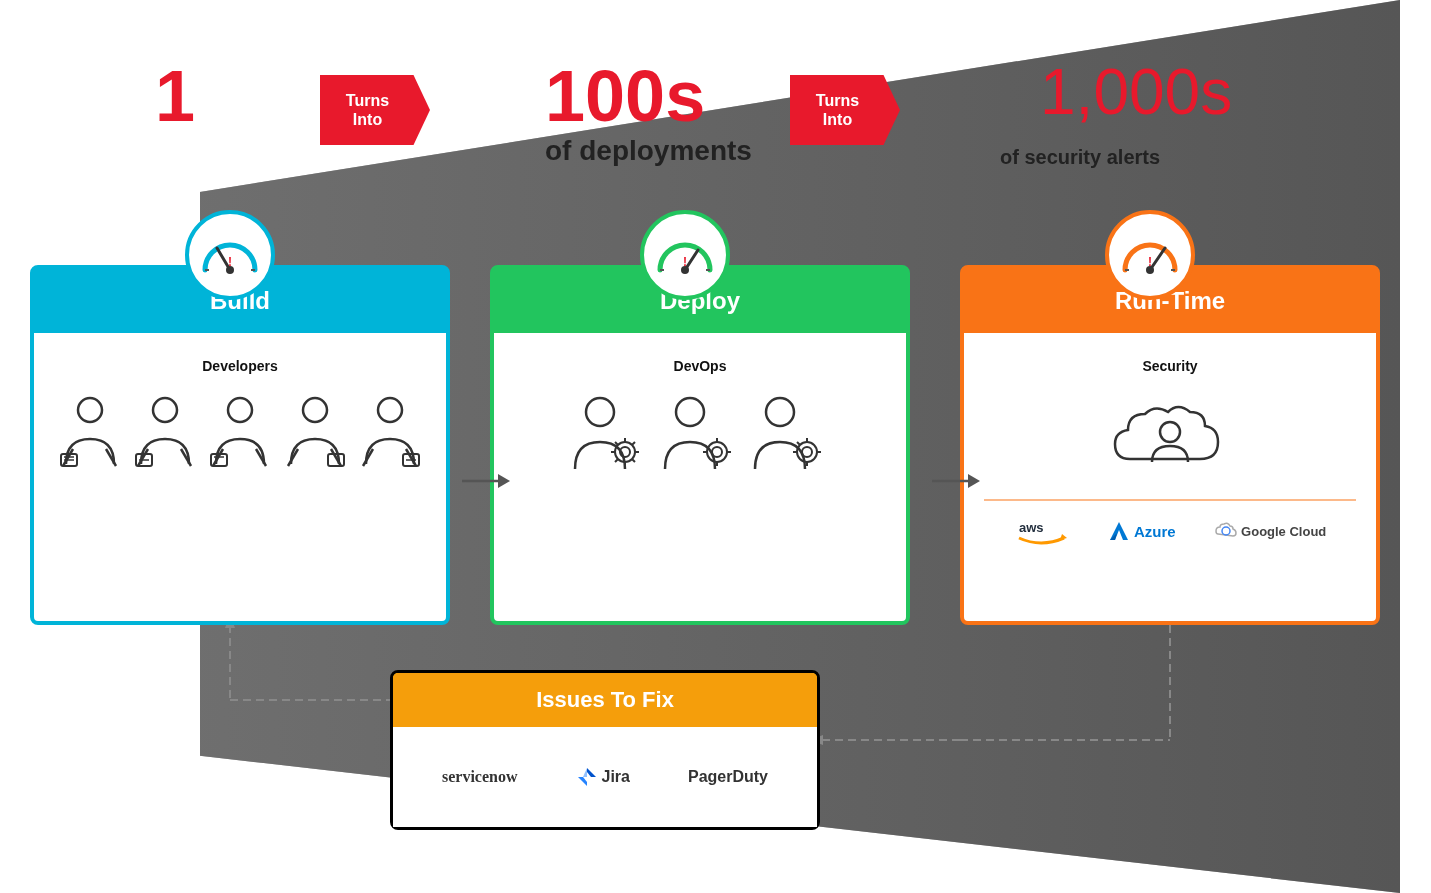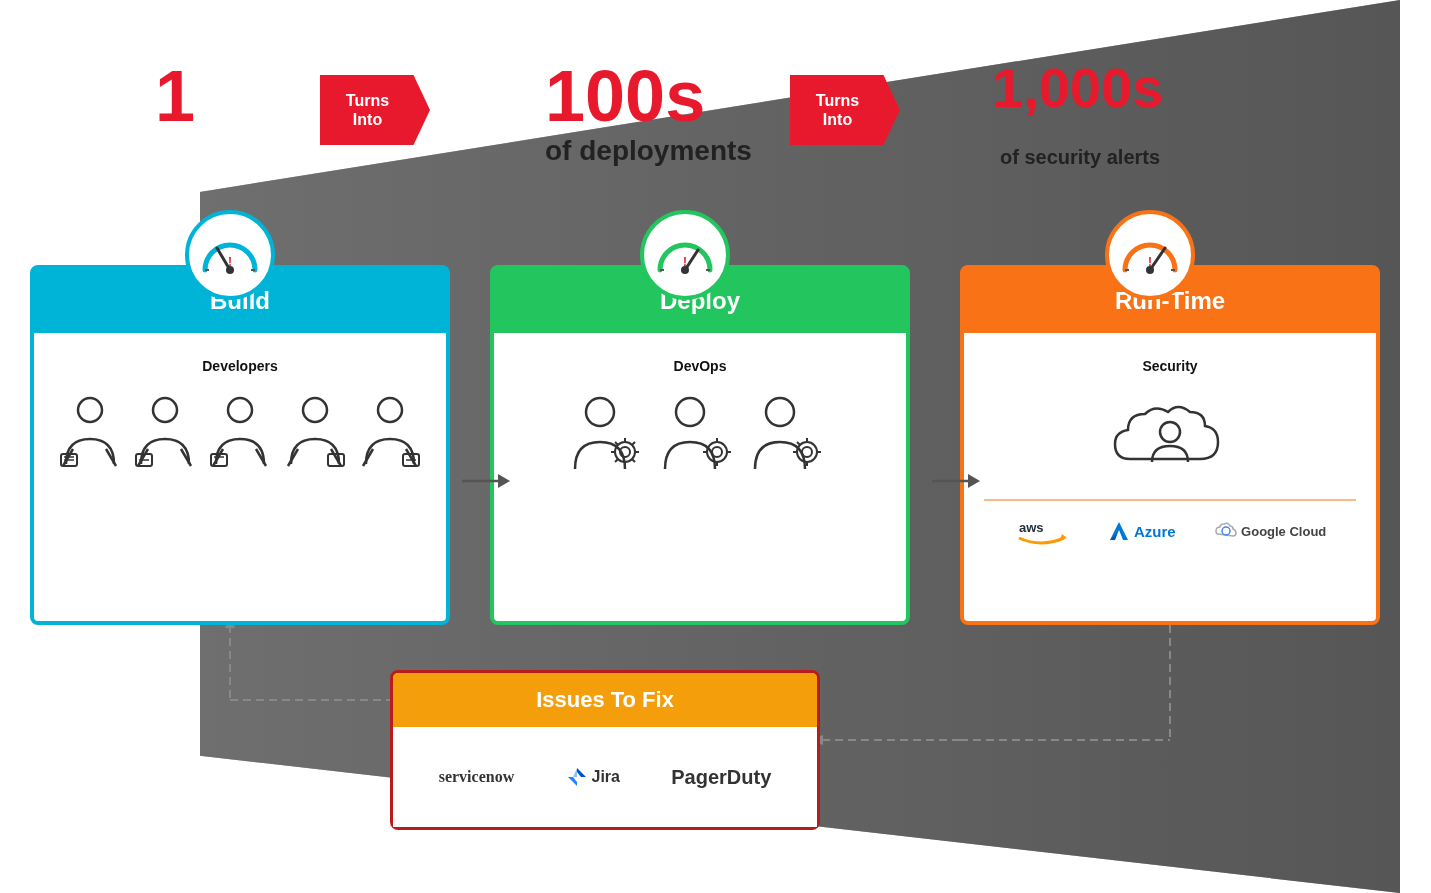--- a/index.html
+++ b/index.html
@@ -44,24 +44,24 @@
       left: 545px;
       top: 55px;
       font-size: 72px;
       font-weight: 900;
       color: #e8192c;
       z-index: 10;
     }
 
     .number-1000s {
       position: absolute;
-      left: 992px;
+      left: 1040px;
       top: 55px;
-      font-size: 56px;
-      font-weight: 700;
+      font-size: 64px;
+      font-weight: 400;
       color: #e8192c;
       z-index: 10;
     }
 
     .subtitle-1000s {
       position: absolute;
       left: 1000px;
       top: 146px;
       font-size: 20px;
       font-weight: 700;
@@ -231,21 +231,21 @@
     }
 
     
     .issues-box {
       position: absolute;
       top: 670px;
       left: 390px;
       width: 430px;
       height: 160px;
       background: #fbbf24;
-      border: 3px solid #b91c1c;
+      border: 3px solid #000000;
       border-radius: 8px;
       z-index: 10;
     }
 
     .issues-header {
       background: #f59e0b;
       padding: 14px 0;
       text-align: center;
       font-size: 22px;
       font-weight: 900;
@@ -545,21 +545,21 @@
         <svg width="22" height="22" viewBox="0 0 22 22">
           <path d="M 11 2 L 20 11 L 11 20 L 2 11 Z" fill="#0052cc" opacity="0"></path>
           <path d="M 11 2 L 20 11 L 15 11 L 11 6 Z" fill="#0052cc"></path>
           <path d="M 11 20 L 2 11 L 7 11 L 11 16 Z" fill="#2684ff"></path>
           <path d="M 11 2 L 11 11 L 7 11 L 11 2 Z" fill="#2684ff" opacity="0.5"></path>
         </svg>
         <span style="font-size:16px; font-weight:700; color:#333;">Jira</span>
       </div>
 
       <div>
-        <span style="font-size: 20px; font-weight: 700; color: #333;">PagerDuty</span>
+        <span style="font-size: 16px; font-weight: 700; color: #333;">PagerDuty</span>
       </div>
     </div>
   </div>
 
   <svg style="position:absolute; top:0; left:0; width:100%; height:100%; z-index:8; pointer-events:none;" viewBox="0 0 1431 893">
 
     <line x1="230" y1="625" x2="230" y2="700" stroke="#888" stroke-width="2" stroke-dasharray="8,5"></line>
     <line x1="230" y1="700" x2="393" y2="700" stroke="#888" stroke-width="2" stroke-dasharray="8,5"></line>
 
     <polygon points="225,628 230,615 235,628" fill="#888"></polygon>

